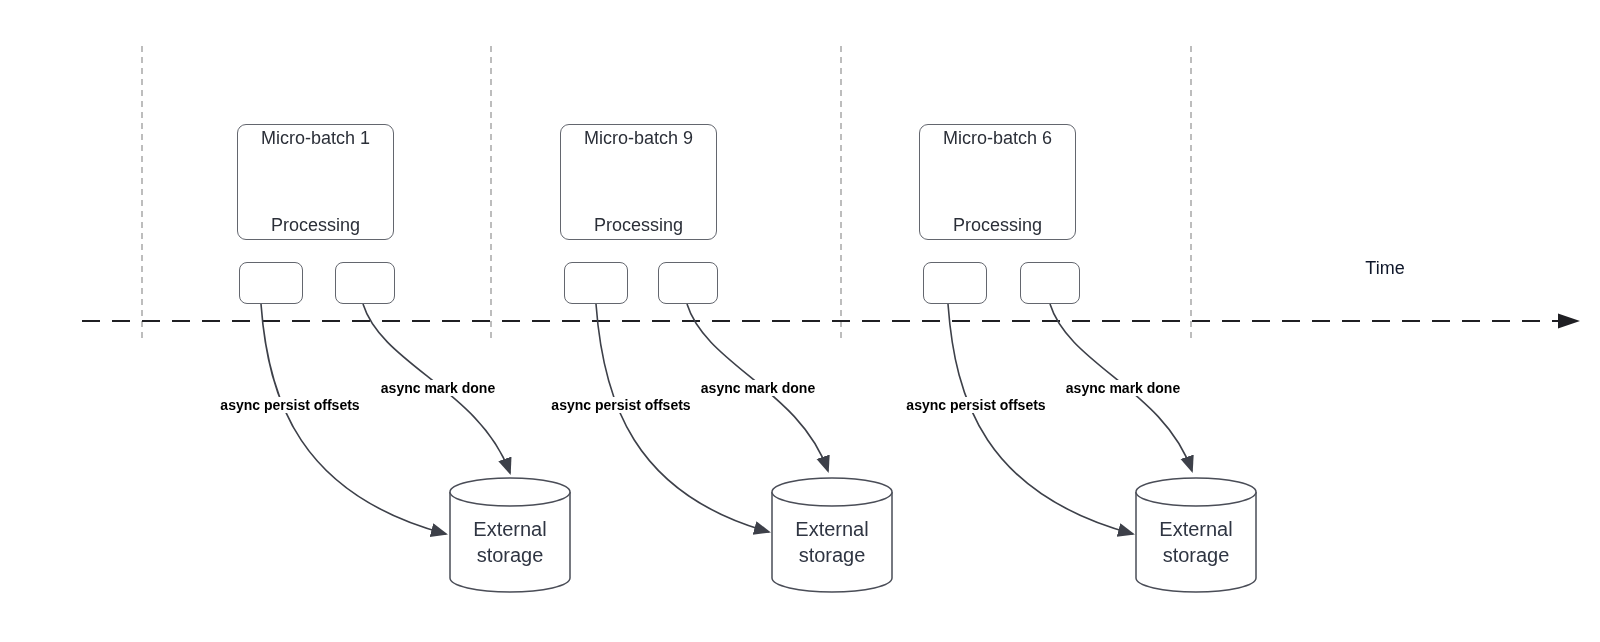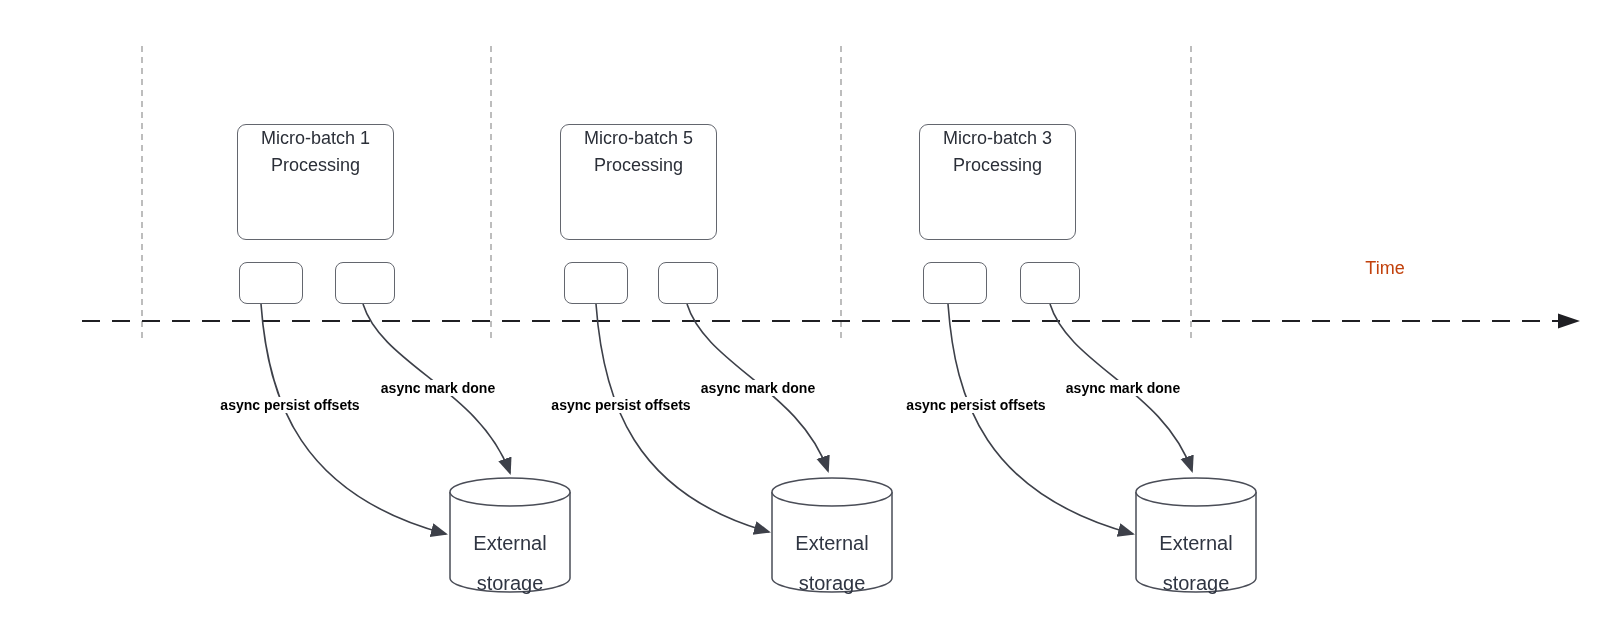--- a/index.html
+++ b/index.html
@@ -4,44 +4,44 @@
 <style>
   html,body{margin:0;padding:0;background:#ffffff;}
   #canvas{
     position:relative;width:1600px;height:642px;background:#ffffff;
     font-family:"Liberation Sans",sans-serif;overflow:hidden;
   }
   #lines-layer{position:absolute;left:0;top:0;width:1600px;height:642px;}
   .batch-box{
     position:absolute;top:124px;width:157px;height:116px;box-sizing:border-box;
     border:1px solid #63666e;border-radius:9px;background:#ffffff;
-    display:flex;flex-direction:column;align-items:center;justify-content:flex-start;
+    display:flex;flex-direction:column;align-items:center;justify-content:space-between;
     text-align:center;font-size:18px;line-height:27px;color:#2b2f38;
   }
   .task-box{
     position:absolute;top:262px;height:42px;box-sizing:border-box;
     border:1px solid #63666e;border-radius:8px;background:#ffffff;
   }
   .task-a{width:64px;}
   .task-b{width:60px;}
   .arrow-label{
     position:absolute;transform:translateX(-50%);white-space:nowrap;
     font-size:14px;font-weight:bold;color:#000000;background:#ffffff;
     padding:0 2px;line-height:16px;
   }
   .persist-label{top:397px;}
   .markdone-label{top:380px;}
   .storage-label{
     position:absolute;top:516px;width:140px;transform:translateX(-50%);
     text-align:center;font-size:20px;line-height:26px;color:#2f3542;
   }
-  .storage-label span{display:block;margin-top:14px;}
+  .storage-label span{display:block;}
   .time-label{
     position:absolute;top:258px;left:1385px;transform:translateX(-50%);
-    font-size:18px;color:#c2410c;text-align:center;
+    font-size:18px;color:#0f172a;text-align:center;
   }
 </style>
 </head>
 <body>
 
 <div id="canvas">
 
   <svg id="lines-layer" viewBox="0 0 1600 642" xmlns="http://www.w3.org/2000/svg">
     <defs>
       <marker id="ah" markerUnits="userSpaceOnUse" markerWidth="20" markerHeight="16" refX="15" refY="7" orient="auto">
@@ -87,34 +87,34 @@
   <div class="task-box task-a" style="left:239px;"></div>
   <div class="task-box task-b" style="left:335px;"></div>
   <div class="arrow-label persist-label" style="left:290px;">async persist offsets</div>
   <div class="arrow-label markdone-label" style="left:438px;">async mark done</div>
   <div class="storage-label" style="left:510px;">
     <span>External</span>
     <span>storage</span>
   </div>
 
   <div class="batch-box" style="left:560px;">
-    <span>Micro-batch 5</span>
+    <span>Micro-batch 9</span>
     <span>Processing</span>
   </div>
   <div class="task-box task-a" style="left:564px;"></div>
   <div class="task-box task-b" style="left:658px;"></div>
   <div class="arrow-label persist-label" style="left:621px;">async persist offsets</div>
   <div class="arrow-label markdone-label" style="left:758px;">async mark done</div>
   <div class="storage-label" style="left:832px;">
     <span>External</span>
     <span>storage</span>
   </div>
 
   <div class="batch-box" style="left:919px;">
-    <span>Micro-batch 3</span>
+    <span>Micro-batch 6</span>
     <span>Processing</span>
   </div>
   <div class="task-box task-a" style="left:923px;"></div>
   <div class="task-box task-b" style="left:1020px;"></div>
   <div class="arrow-label persist-label" style="left:976px;">async persist offsets</div>
   <div class="arrow-label markdone-label" style="left:1123px;">async mark done</div>
   <div class="storage-label" style="left:1196px;">
     <span>External</span>
     <span>storage</span>
   </div>

